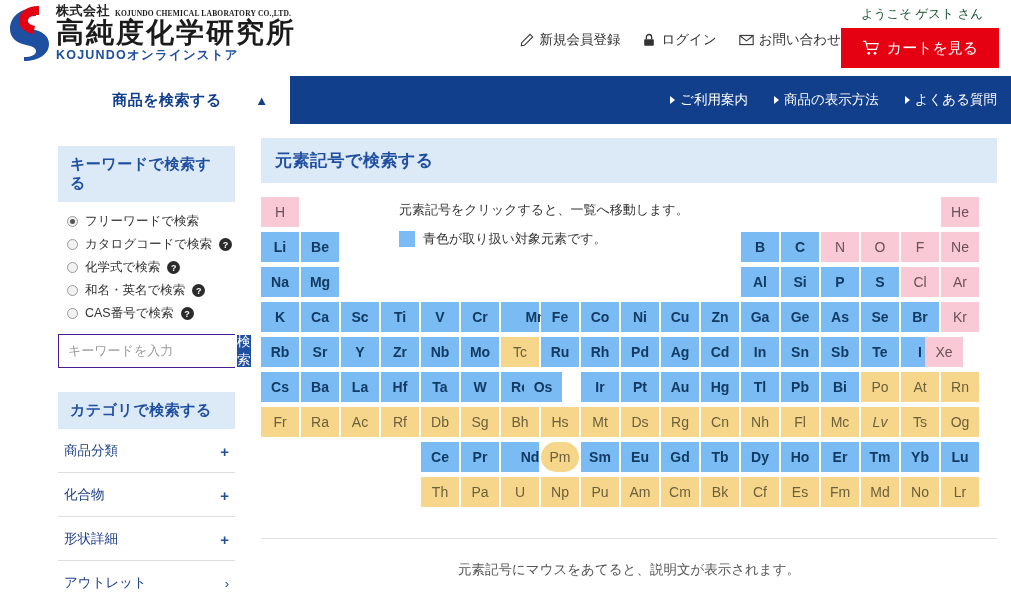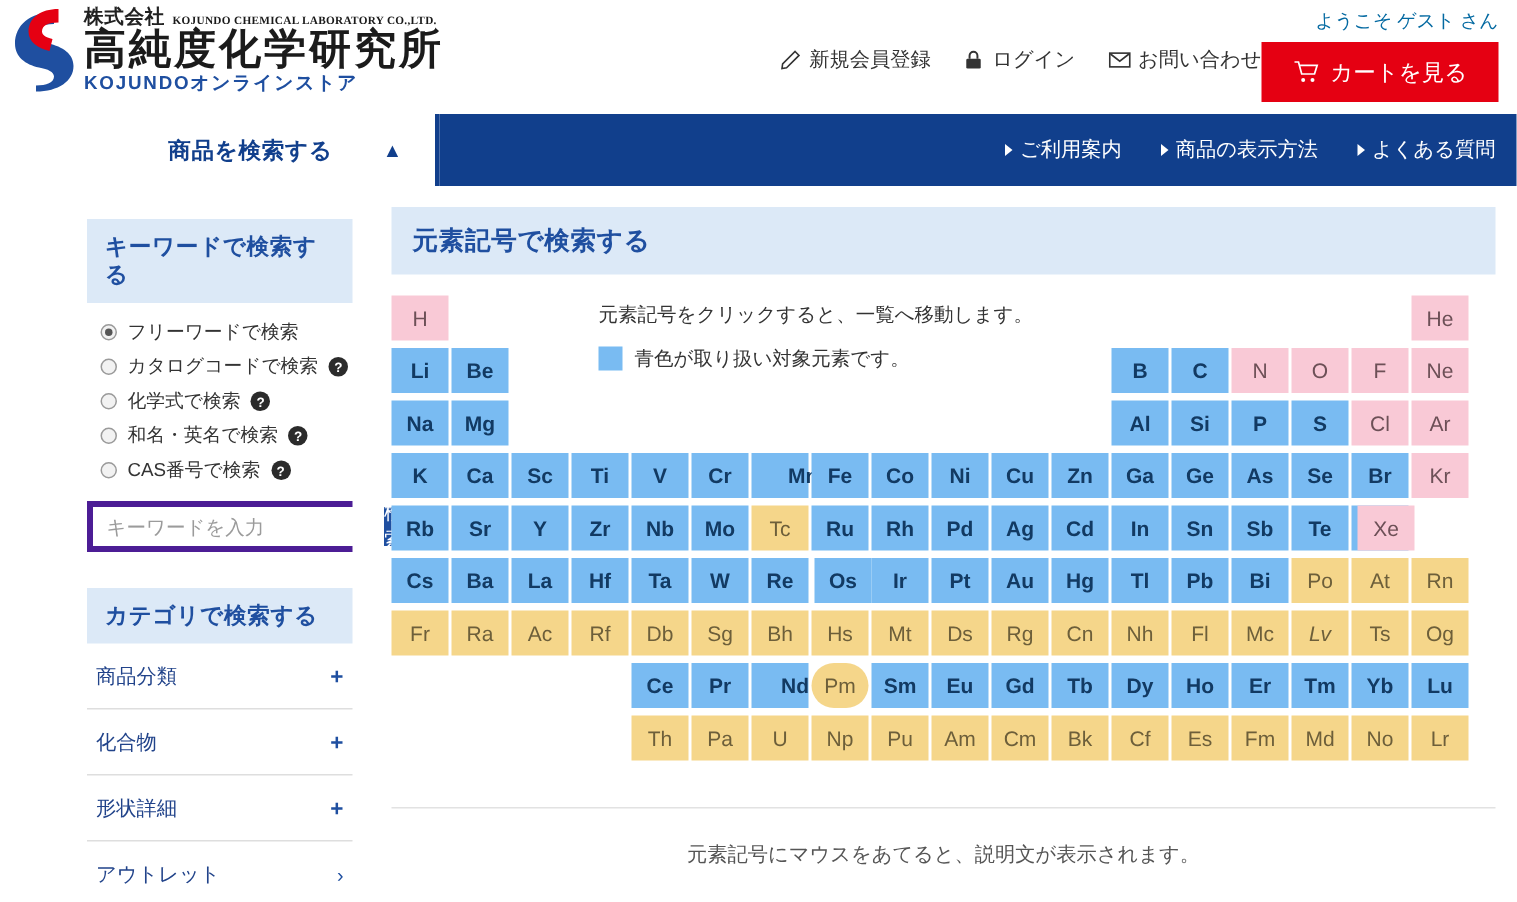--- a/index.html
+++ b/index.html
@@ -31,22 +31,22 @@
     font-size: 28px; font-weight: bold; color: #1b1b1b;
     letter-spacing: 2px; font-family: "DejaVu Sans", sans-serif;
     line-height: 1.05; margin-top: 1px;
   }
   .logo-roman {
     font-size: 12.5px; font-weight: bold; color: #1f4fa0;
     letter-spacing: 1.2px; margin-top: 2px;
   }
 
   .greeting {
-    position: absolute; right: 12px; top: 6px;
-    font-size: 12.5px; color: #0369a1;
+    position: absolute; right: 28px; top: 6px;
+    font-size: 12.5px; color: #14532d;
   }
   .header-links {
     position: absolute; right: 170px; top: 31px;
     display: flex; align-items: center; gap: 22px;
     font-size: 13.5px; color: #333; white-space: nowrap;
   }
   .hlink { display: flex; align-items: center; gap: 5px; cursor: pointer; }
   .hlink svg { display: block; }
   .cart-btn {
     position: absolute; right: 12px; top: 28px;
@@ -115,21 +115,22 @@
     width: 5px; height: 5px; border-radius: 50%; background: #555;
   }
   .qmark {
     width: 13px; height: 13px; border-radius: 50%;
     background: #2b2b2b; color: #fff; font-size: 9px; font-weight: bold;
     display: inline-flex; align-items: center; justify-content: center;
     flex: none; cursor: pointer;
   }
   .search-row {
     display: flex; margin-top: 12px; height: 34px;
-    border: 4px solid #4c1d95;
+    border: 1px solid #4c1d95;
+    font-family: Liberation Serif, serif;
   }
   .search-input {
     flex: 1; border: none; outline: none; padding: 0 9px;
     font-size: 13px; color: #333; font-family: inherit;
   }
   .search-input::placeholder { color: #9b9b9b; }
   .search-btn {
     width: 52px; background: #1f4fa0; color: #fff;
     font-size: 13.5px; display: flex; align-items: center;
     justify-content: center; cursor: pointer; border: none;
@@ -489,21 +490,21 @@
       </div>
       <div class="cell blue" style="left: 560px; top: 140px;">
         <span>Sb</span>
       </div>
       <div class="cell blue" style="left: 600px; top: 140px;">
         <span>Te</span>
       </div>
       <div class="cell blue" style="left: 640px; top: 140px;">
         <span>I</span>
       </div>
-      <div class="cell pink" style="left: 644px; top: 140px;">
+      <div class="cell pink" style="left: 664px; top: 140px;">
         <span>Xe</span>
       </div>
       <div class="cell blue" style="left: 0px; top: 175px;">
         <span>Cs</span>
       </div>
       <div class="cell blue" style="left: 40px; top: 175px;">
         <span>Ba</span>
       </div>
       <div class="cell blue" style="left: 80px; top: 175px;">
         <span>La</span>
@@ -513,21 +514,21 @@
       </div>
       <div class="cell blue" style="left: 160px; top: 175px;">
         <span>Ta</span>
       </div>
       <div class="cell blue" style="left: 200px; top: 175px;">
         <span>W</span>
       </div>
       <div class="cell blue" style="left: 240px; top: 175px;">
         <span>Re</span>
       </div>
-      <div class="cell blue" style="left: 282px; top: 175px;">
+      <div class="cell blue" style="left: 263px; top: 175px;">
         <span>Os</span>
       </div>
       <div class="cell blue" style="left: 320px; top: 175px;">
         <span>Ir</span>
       </div>
       <div class="cell blue" style="left: 360px; top: 175px;">
         <span>Pt</span>
       </div>
       <div class="cell blue" style="left: 400px; top: 175px;">
         <span>Au</span>

